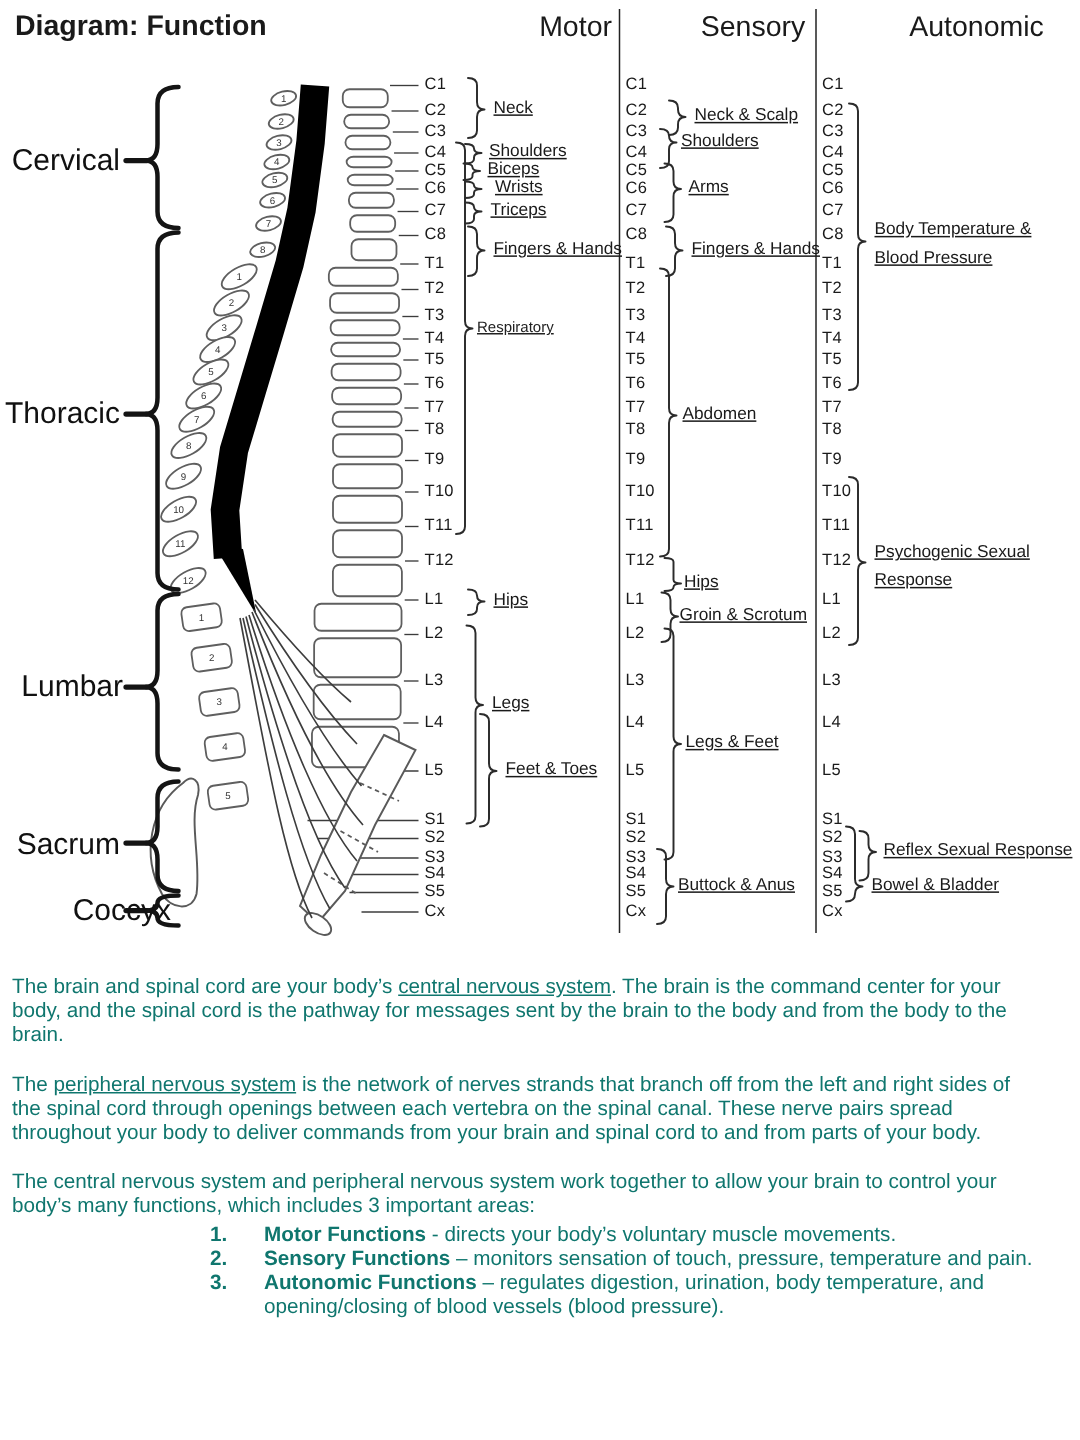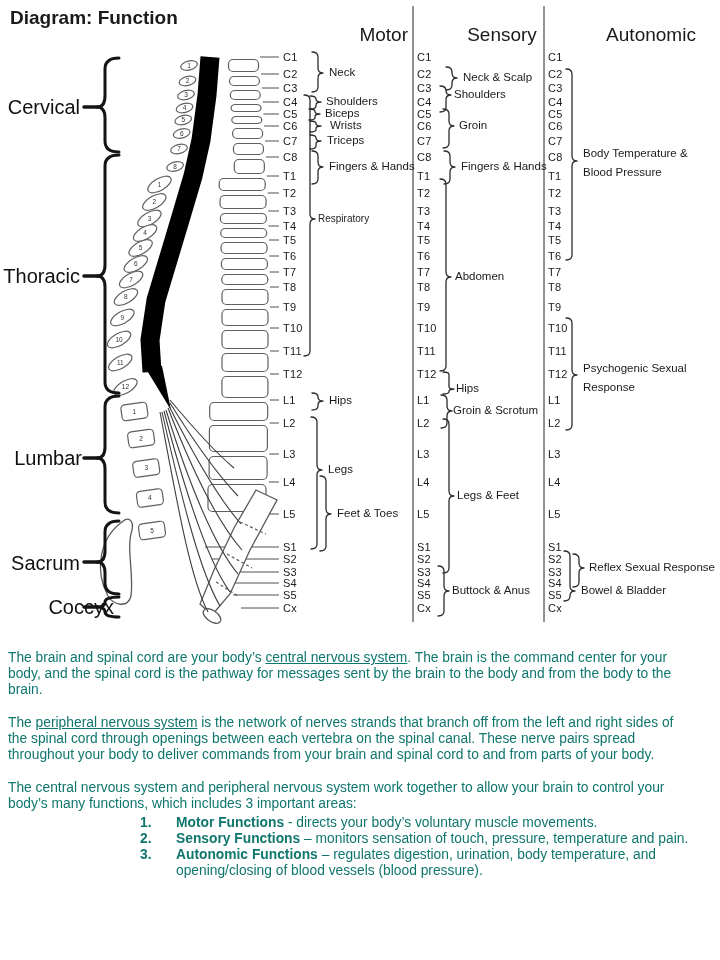--- a/index.html
+++ b/index.html
@@ -2,27 +2,27 @@
 <html><head>
 <meta charset="utf-8">
 <style>
   html,body{margin:0;padding:0;background:#fff;}
   .page{position:relative;width:716px;height:960px;background:#fff;overflow:hidden;
         font-family:"Liberation Sans",sans-serif;color:#1a1a1a;}
   #diagram{position:absolute;left:0;top:0;width:720px;height:645px;}
   #gfx{position:absolute;left:0;top:0;}
   .hdr{position:absolute;font-size:19px;white-space:nowrap;}
   .title{left:10px;top:7px;font-weight:bold;font-size:19px;}
-  .col-h{top:24px;}
+  .col-h{top:8px;}
   .col-motor{left:340px;width:68px;text-align:right;}
   .col-sensory{left:455px;width:94px;text-align:center;}
   .col-autonomic{left:592px;width:118px;text-align:center;}
   .lab{position:absolute;transform:translateY(-50%);white-space:nowrap;line-height:1;}
   .lvl{font-size:11px;letter-spacing:0.2px;}
-  .blab{font-size:11.5px;}
+  .blab{font-size:11.5px;text-decoration:underline;}
   .blab.small{font-size:10px;color:#222;}
   .rlab{font-size:20px;width:80px;left:2px;text-align:right;color:#111;}
   .bone{fill:#fff;stroke:#5f5f5f;stroke-width:1.2;}
   .bone2{fill:#fff;stroke:#5a5a5a;stroke-width:1.3;}
   .dash{fill:none;stroke:#5a5a5a;stroke-width:1.2;stroke-dasharray:3 2.5;}
   .fiber{fill:none;stroke:#3d3d3d;stroke-width:1.1;}
   .vnum{font-size:6.5px;fill:#333;font-family:"Liberation Sans",sans-serif;}
   .bracket{fill:none;stroke:#2b2b2b;stroke-width:1.3;stroke-linecap:round;stroke-linejoin:round;}
   .brace{fill:none;stroke:#141414;stroke-width:3;stroke-linecap:round;stroke-linejoin:round;}
   .bdash{stroke:#141414;stroke-width:3.5;stroke-linecap:round;}
@@ -355,21 +355,21 @@
       <div class="lab blab" style="left: 325px; top: 114px;">Biceps</div>
       <div class="lab blab" style="left: 330px; top: 126px;">Wrists</div>
       <div class="lab blab" style="left: 327px; top: 141px;">Triceps</div>
       <div class="lab blab" style="left: 329px; top: 167px;">Fingers &amp; Hands</div>
       <div class="lab blab small" style="left: 318px; top: 219px;">Respiratory</div>
       <div class="lab blab" style="left: 329px; top: 401px;">Hips</div>
       <div class="lab blab" style="left: 328px; top: 470px;">Legs</div>
       <div class="lab blab" style="left: 337px; top: 514px;">Feet &amp; Toes</div>
       <div class="lab blab" style="left: 463px; top: 78px;">Neck &amp; Scalp</div>
       <div class="lab blab" style="left: 454px; top: 95px;">Shoulders</div>
-      <div class="lab blab" style="left: 459px; top: 126px;">Groin</div>
+      <div class="lab blab" style="left: 459px; top: 126px;">Arms</div>
       <div class="lab blab" style="left: 461px; top: 167px;">Fingers &amp; Hands</div>
       <div class="lab blab" style="left: 455px; top: 277px;">Abdomen</div>
       <div class="lab blab" style="left: 456px; top: 389px;">Hips</div>
       <div class="lab blab" style="left: 453px; top: 411px;">Groin &amp; Scrotum</div>
       <div class="lab blab" style="left: 457px; top: 496px;">Legs &amp; Feet</div>
       <div class="lab blab" style="left: 452px; top: 591px;">Buttock &amp; Anus</div>
       <div class="lab blab" style="left: 583px; top: 154px;">Body Temperature &amp;</div>
       <div class="lab blab" style="left: 583px; top: 173px;">Blood Pressure</div>
       <div class="lab blab" style="left: 583px; top: 369px;">Psychogenic Sexual</div>
       <div class="lab blab" style="left: 583px; top: 388px;">Response</div>

